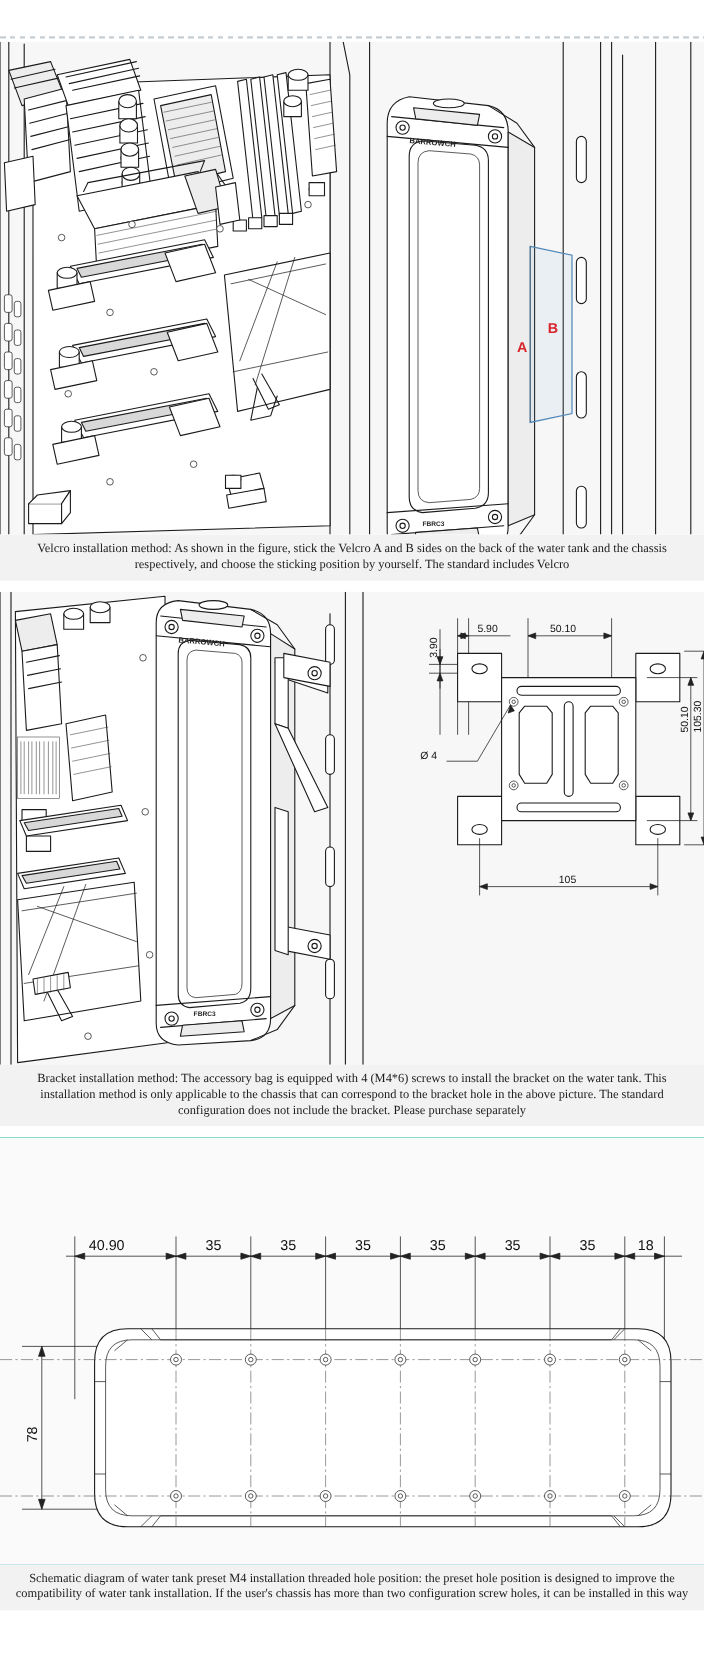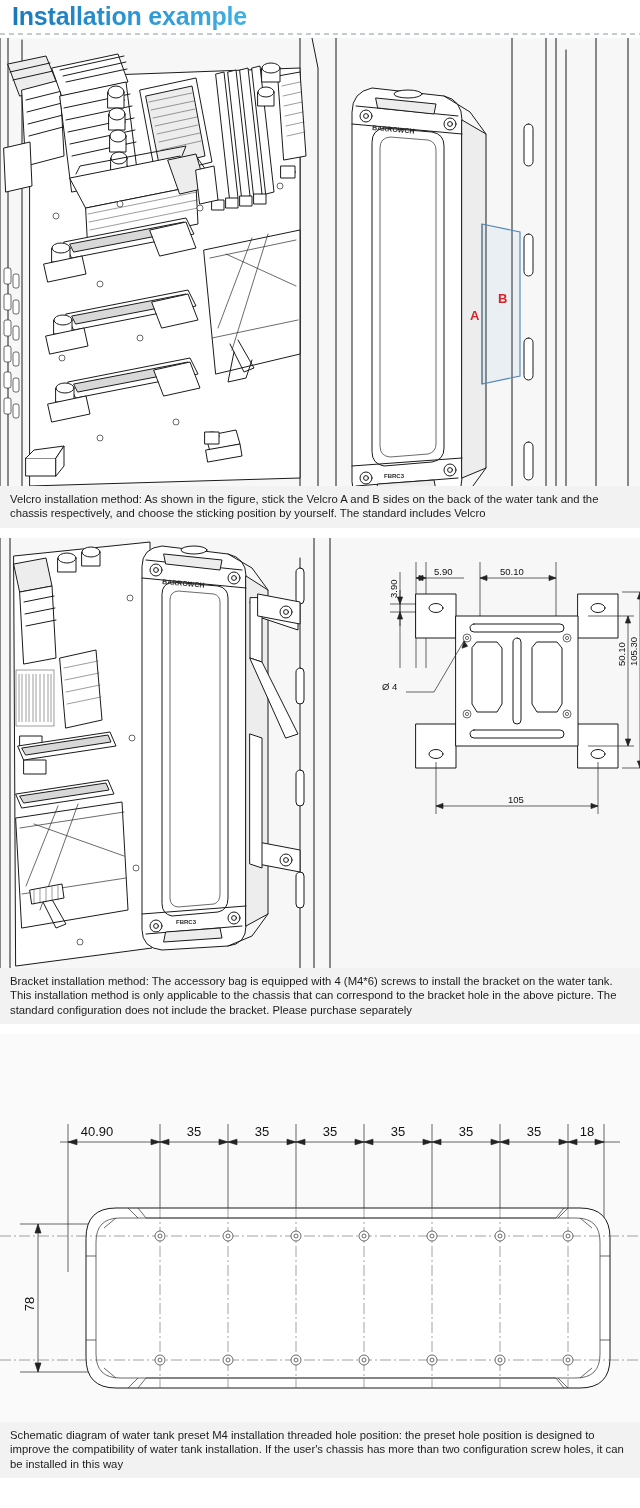--- a/index.html
+++ b/index.html
@@ -27,22 +27,23 @@
     position: absolute; left: 0; right: 0; top: 33px; height: 2px;
     background-image: repeating-linear-gradient(90deg,#c3ccd2 0 5px, rgba(255,255,255,0) 5px 9px);
   }
 
   
   .panel { position: relative; background: #f7f7f7; overflow: hidden; }
   .panel.white { background: #14b8a6; }
   .caption {
     background: #f2f2f2;
     font-size: 11.3px; line-height: 14.4px;
-    color: #1c1c1c;
+    text-align: center; color: #1c1c1c;
     padding: 6px 10px 7px;
+    font-family: Liberation Serif, serif;
   }
   .gap { height: 10px; background: #ffffff; }
 
   .art { position: absolute; inset: 0; }
   svg { display: block; }
   .ln  { fill: none; stroke: #1b1b1b; stroke-width: 1; stroke-linejoin: round; stroke-linecap: round; }
   .ln-thin { fill: none; stroke: #2b2b2b; stroke-width: .7; }
   .ln-hair { fill: none; stroke: #3a3a3a; stroke-width: .5; }
   .fillw { fill: #ffffff; }
   .fillg { fill: #ededed; }
@@ -53,21 +54,20 @@
   .ablabel { font-family: "Liberation Sans", sans-serif; font-weight: bold; font-size: 13px; fill: #d8232a; }
   .brand { font-family: "Liberation Sans", sans-serif; font-weight: bold; fill: #262626; }
   .centerline { stroke: #555; stroke-width:.55; stroke-dasharray: 11 3 2 3; fill:none; }
 </style>
 </head>
 <body>
 
 <div class="page">
 
   <div class="header">
-    <div class="page-title">Installation example</div>
     <div class="title-rule"></div>
   </div>
 
   <div class="panel" style="height:448px">
     <div class="art">
       <svg width="640" height="448" viewBox="0 0 640 448" aria-hidden="true">
         <rect width="640" height="448" fill="#f7f7f7"></rect>
 
         <g class="ln">
           <path d="M0 0 L0 448"></path>

